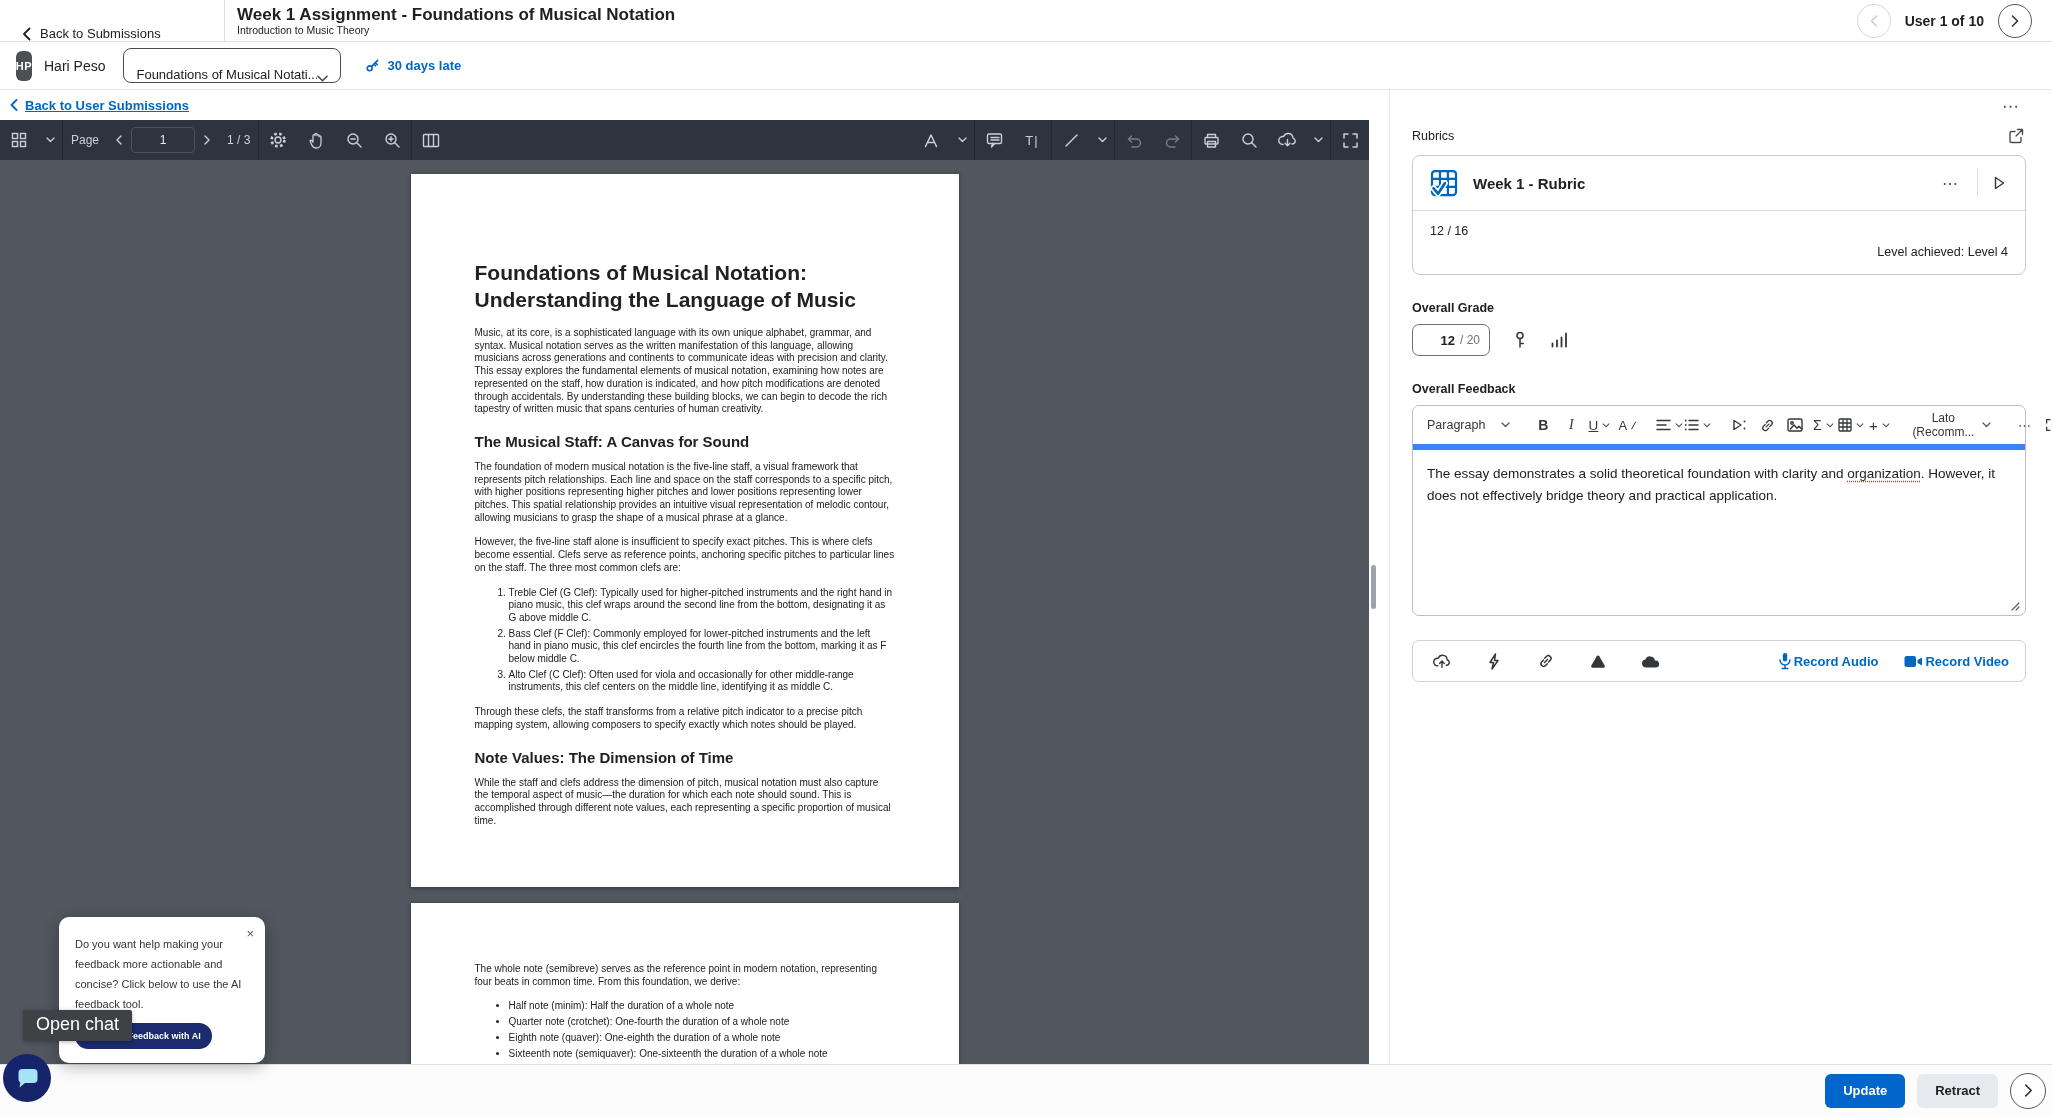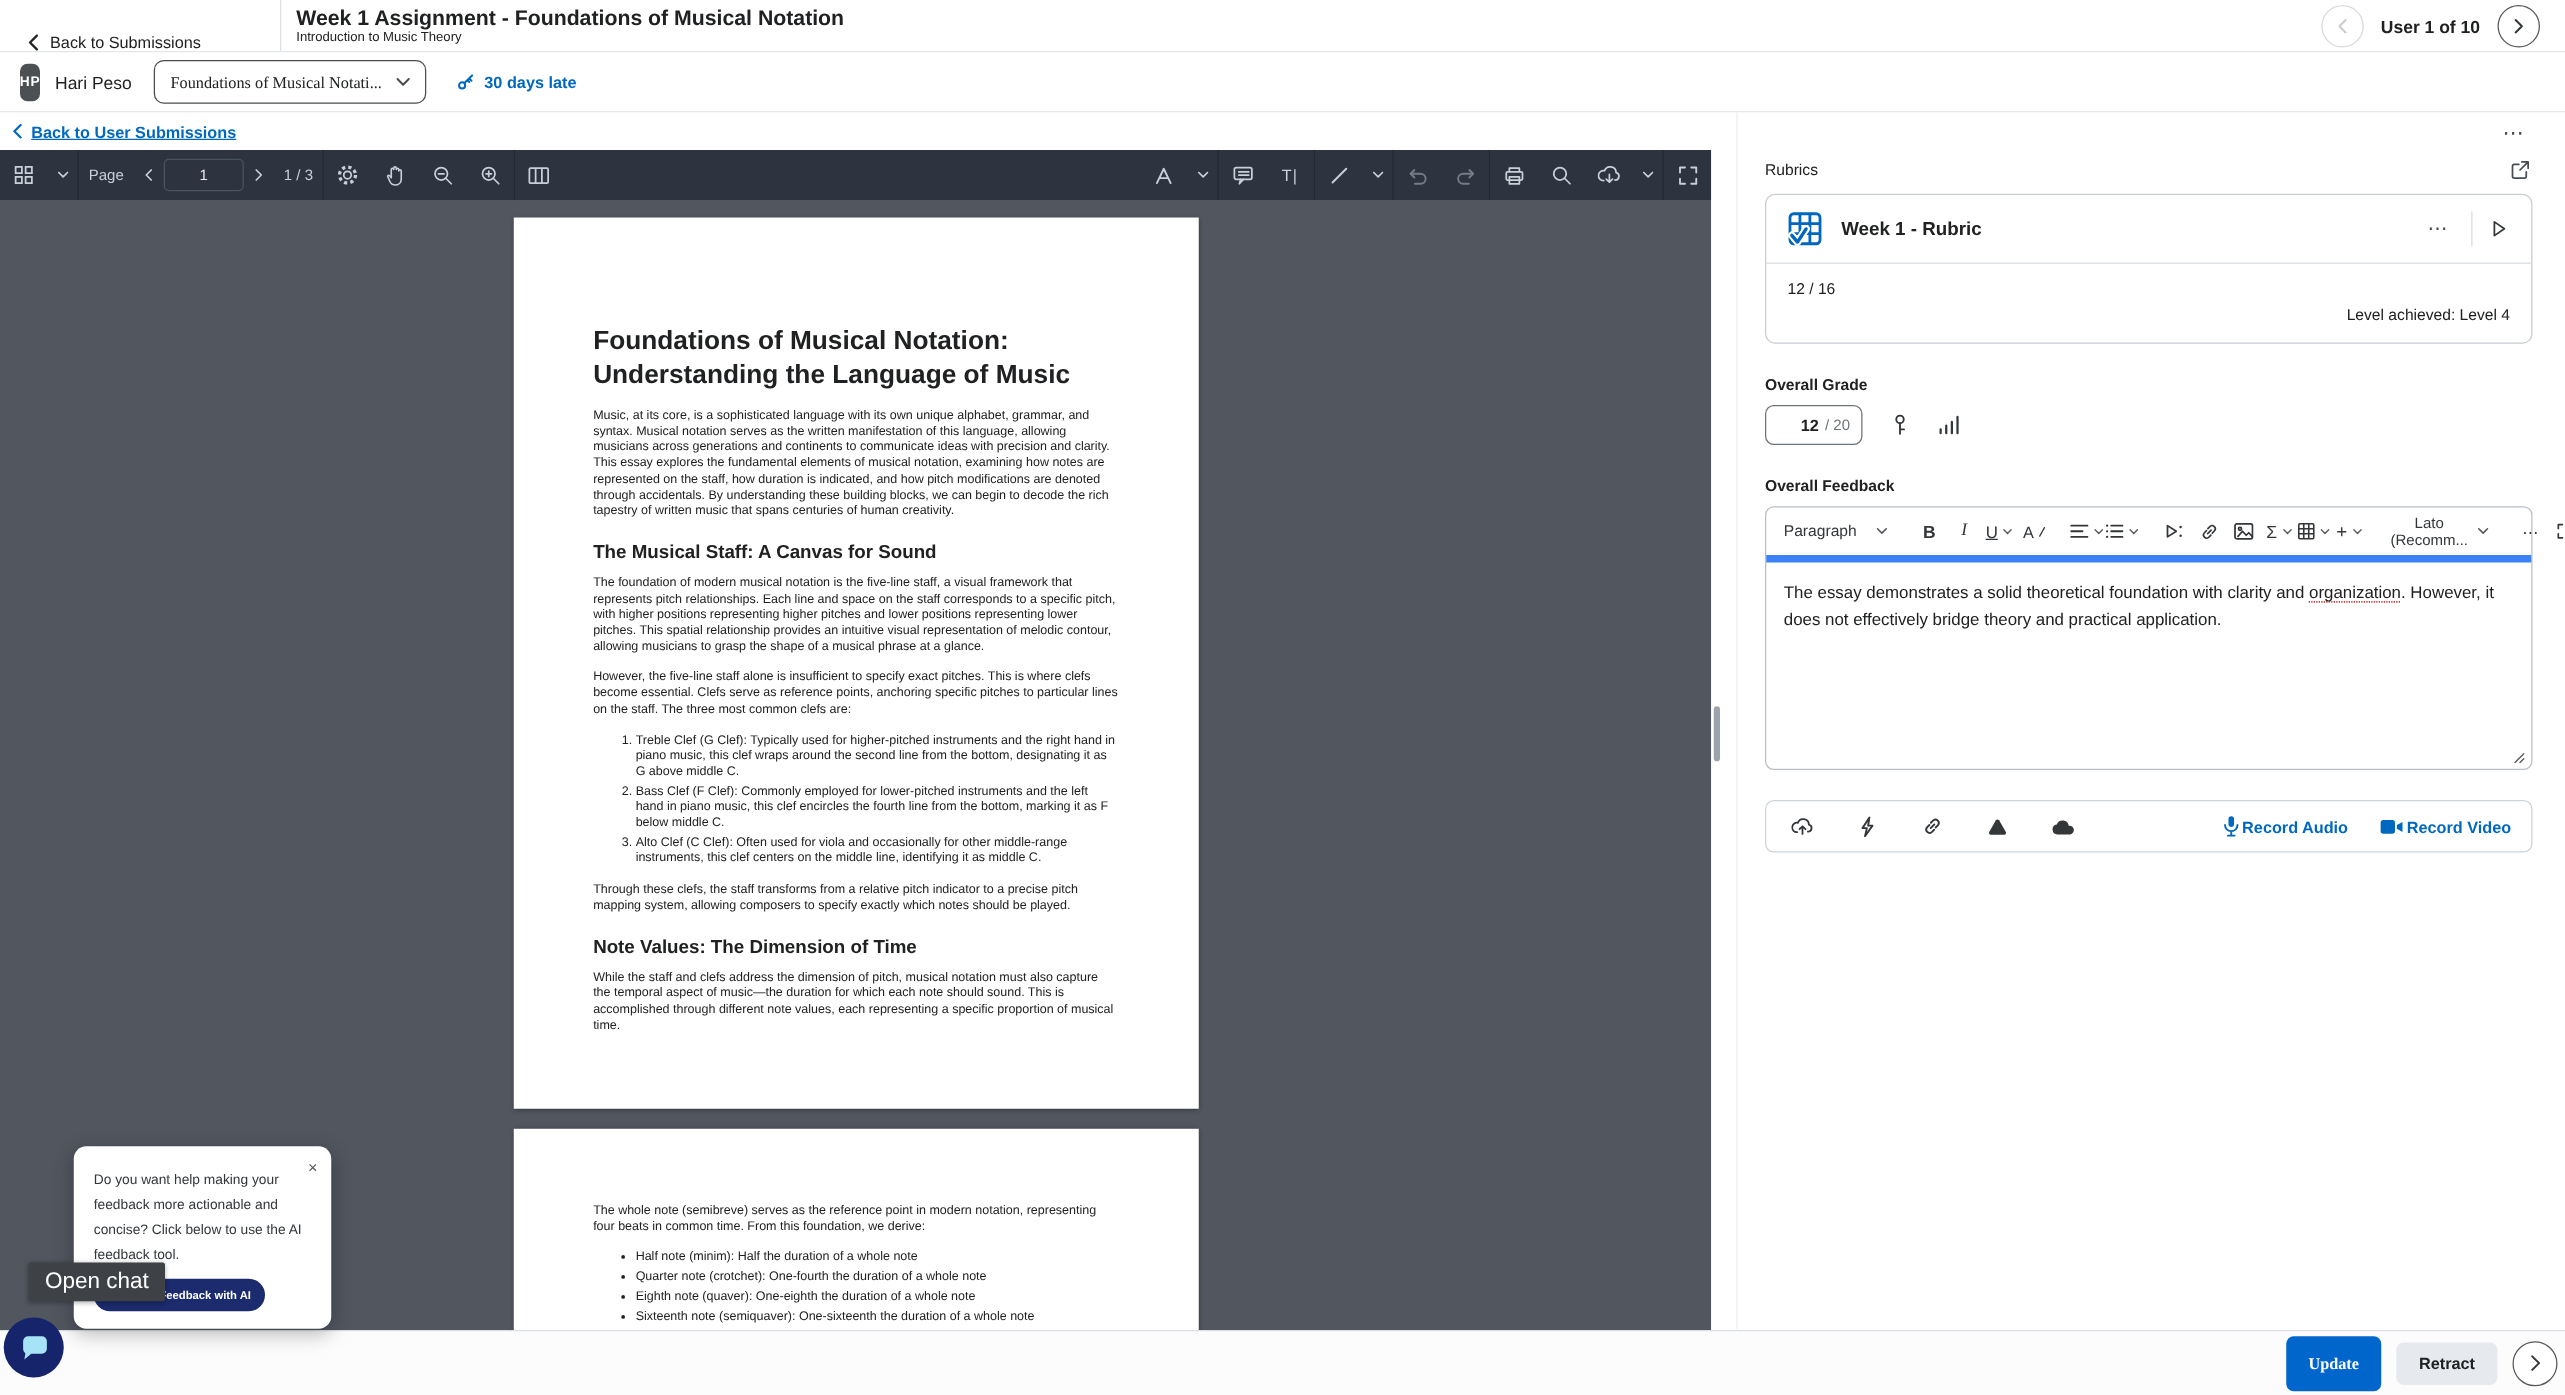--- a/index.html
+++ b/index.html
@@ -25,21 +25,21 @@
   .topbar .spacer, .footer .spacer { flex: 1; }
   .user-nav { display: flex; align-items: center; gap: 14px; padding-right: 20px; }
   .user-nav .label { font-size: 14px; font-weight: 600; }
   .nav-circle { width: 34px; height: 34px; border-radius: 50%; display: flex; align-items: center; justify-content: center; border: 1.5px solid #54585A; color: #33373A; background: #fff; }
   .nav-circle.disabled { border-color: #D7DADC; color: #C9CDCF; }
 
   
   .userbar { height: 48px; display: flex; align-items: center; border-bottom: 1px solid #E1E5E9; background: #fff; padding-left: 16px; flex: none; }
   .avatar { width: 16px; height: 30px; border-radius: 6px; background: #4D5052; color: #fff; font-size: 11px; font-weight: 700; display: flex; align-items: center; justify-content: center; letter-spacing: .5px; }
   .username { font-size: 14px; margin-left: 12px; }
-  .file-select { margin-left: 18px; height: 35px; width: 218px; border: 1px solid #494D4F; border-radius: 8px; display: flex; align-items: center; padding: 0 12px; font-size: 13px; background: #fff; font-family: Liberation Serif, serif; }
+  .file-select { margin-left: 18px; height: 35px; width: 218px; border: 1px solid #494D4F; border-radius: 8px; display: flex; align-items: flex-end; padding: 0 12px; font-size: 13px; background: #fff; }
   .file-select .val { flex: 1; text-align: left; white-space: nowrap; overflow: hidden; }
   .late { margin-left: 24px; display: flex; align-items: center; gap: 7px; color: #0068BF; font-size: 13px; font-weight: 600; }
 
   
   .main { flex: 1; display: flex; min-height: 0; }
   .left { width: 1369px; display: flex; flex-direction: column; background: #fff; min-height: 0; }
   .gutter { width: 20px; background: #fff; position: relative; }
   .divider-handle { position: absolute; left: 2px; top: 475px; width: 5px; height: 44px; border-radius: 3px; background: #9CA3AB; }
   .right { flex: 1; background: #fff; border-left: 1px solid #E8EBEE; padding: 0 26px 0 22px; overflow: hidden; }
 
@@ -111,21 +111,21 @@
   .misspell { text-decoration: underline; text-decoration-style: dotted; text-decoration-color: #C73A3A; text-underline-offset: 3px; }
   .resize-handle { position: absolute; right: 5px; bottom: 4px; color: #55595D; }
 
   .attach-card { margin-top: 24px; border: 1px solid #CDD3D9; border-radius: 7px; height: 42px; display: flex; align-items: center; padding: 0 16px; }
   .attach-icons { display: flex; align-items: center; gap: 26px; color: #3B4045; }
   .attach-card .spacer { flex: 1; }
   .record-btn { display: flex; align-items: center; gap: 2px; color: #0068BF; font-size: 13px; font-weight: 600; margin-left: 26px; }
 
   
   .footer { height: 52px; flex: none; background: #FCFCFD; border-top: 1px solid #DCE0E4; display: flex; align-items: center; padding-right: 6px; gap: 12px; }
-  .btn-primary { height: 44px; padding: 0 18px; background: #0066CC; color: #fff; font-size: 13px; font-weight: 600; border-radius: 6px; font-family: Liberation Serif, serif; }
+  .btn-primary { height: 34px; padding: 0 18px; background: #0066CC; color: #fff; font-size: 13px; font-weight: 600; border-radius: 6px; }
   .btn-secondary { height: 34px; padding: 0 18px; background: #E6EAEE; color: #202122; font-size: 13px; font-weight: 600; border-radius: 6px; }
   .footer .nav-circle { width: 36px; height: 36px; }
 
   
   .chat-popup { position: absolute; left: 59px; top: 917px; width: 206px; background: #fff; border-radius: 10px; box-shadow: 0 4px 16px rgba(0,0,0,.28); padding: 17px 16px 14px; z-index: 40; }
   .chat-popup .line { font-size: 11px; line-height: 20px; color: #33373A; }
   .chat-close { position: absolute; top: 9px; right: 11px; font-size: 13px; color: #55595D; }
   .chat-generate { margin-top: 9px; background: #1B2B6D; color: #fff; font-size: 9px; font-weight: 700; padding: 8px 11px; border-radius: 13px; }
   .chat-tooltip { position: absolute; left: 23px; top: 1010px; background: #3E4247; color: #fff; font-size: 18px; font-weight: 500; padding: 4px 13px 6px; border-radius: 2px; box-shadow: 0 1px 4px rgba(0,0,0,.3); z-index: 42; }
   .chat-fab { position: absolute; left: 3px; top: 1054px; width: 48px; height: 48px; border-radius: 50%; background: #16246B; display: flex; align-items: center; justify-content: center; z-index: 41; }

